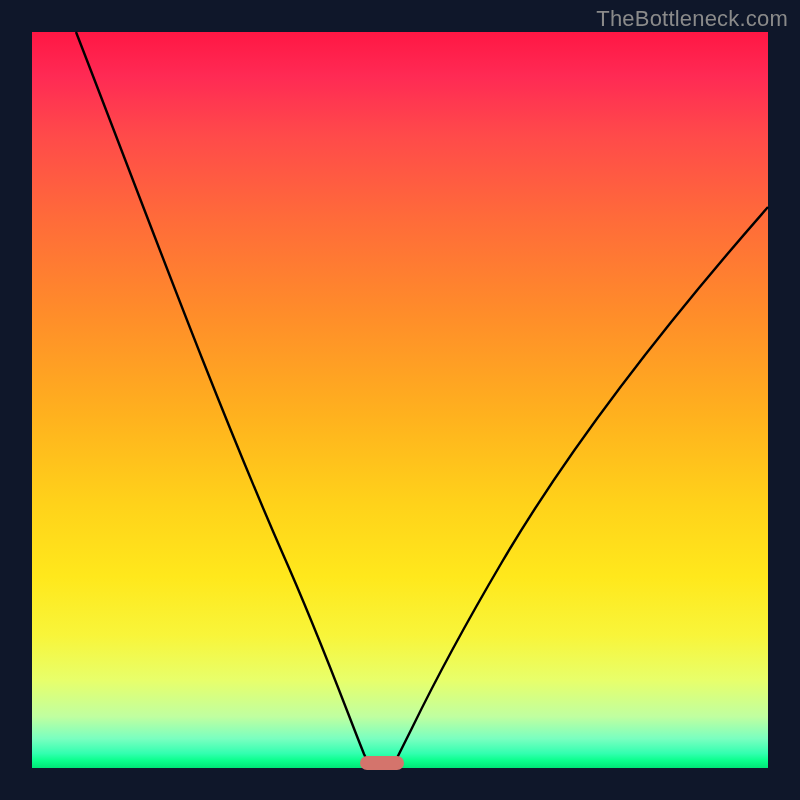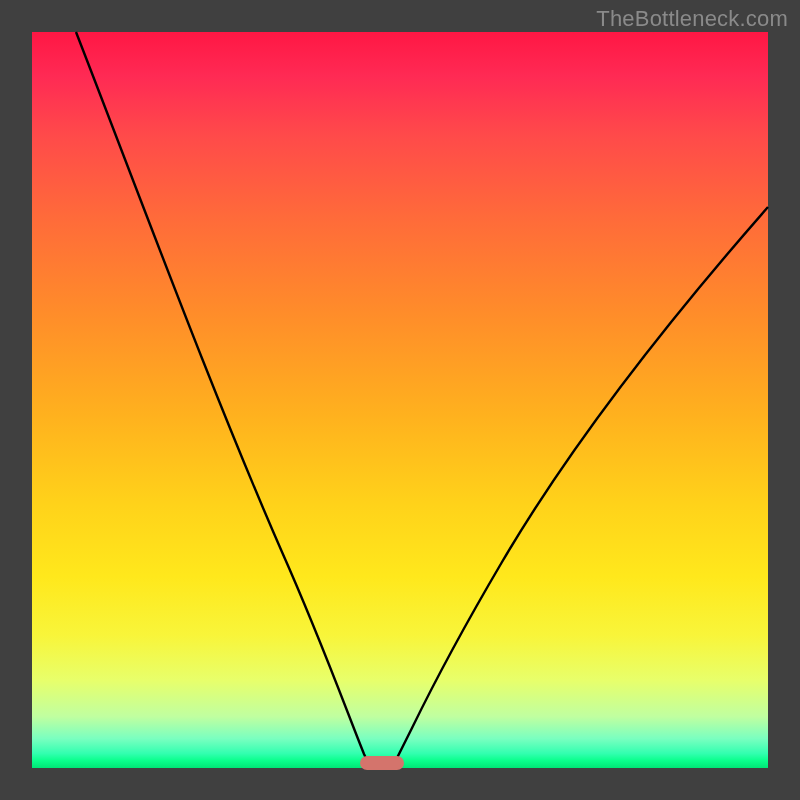--- a/index.html
+++ b/index.html
@@ -9,21 +9,21 @@
     height: 800px;
     overflow: hidden;
     background: #000;
     font-family: Arial, Helvetica, sans-serif;
   }
   .frame {
     position: absolute;
     left: 0; top: 0;
     width: 800px;
     height: 800px;
-    background: #404040;
+    background: #0f172a;
   }
   .plot-area {
     position: absolute;
     left: 32px;
     top: 32px;
     width: 736px;
     height: 736px;
     
     background: linear-gradient(
       to bottom,

